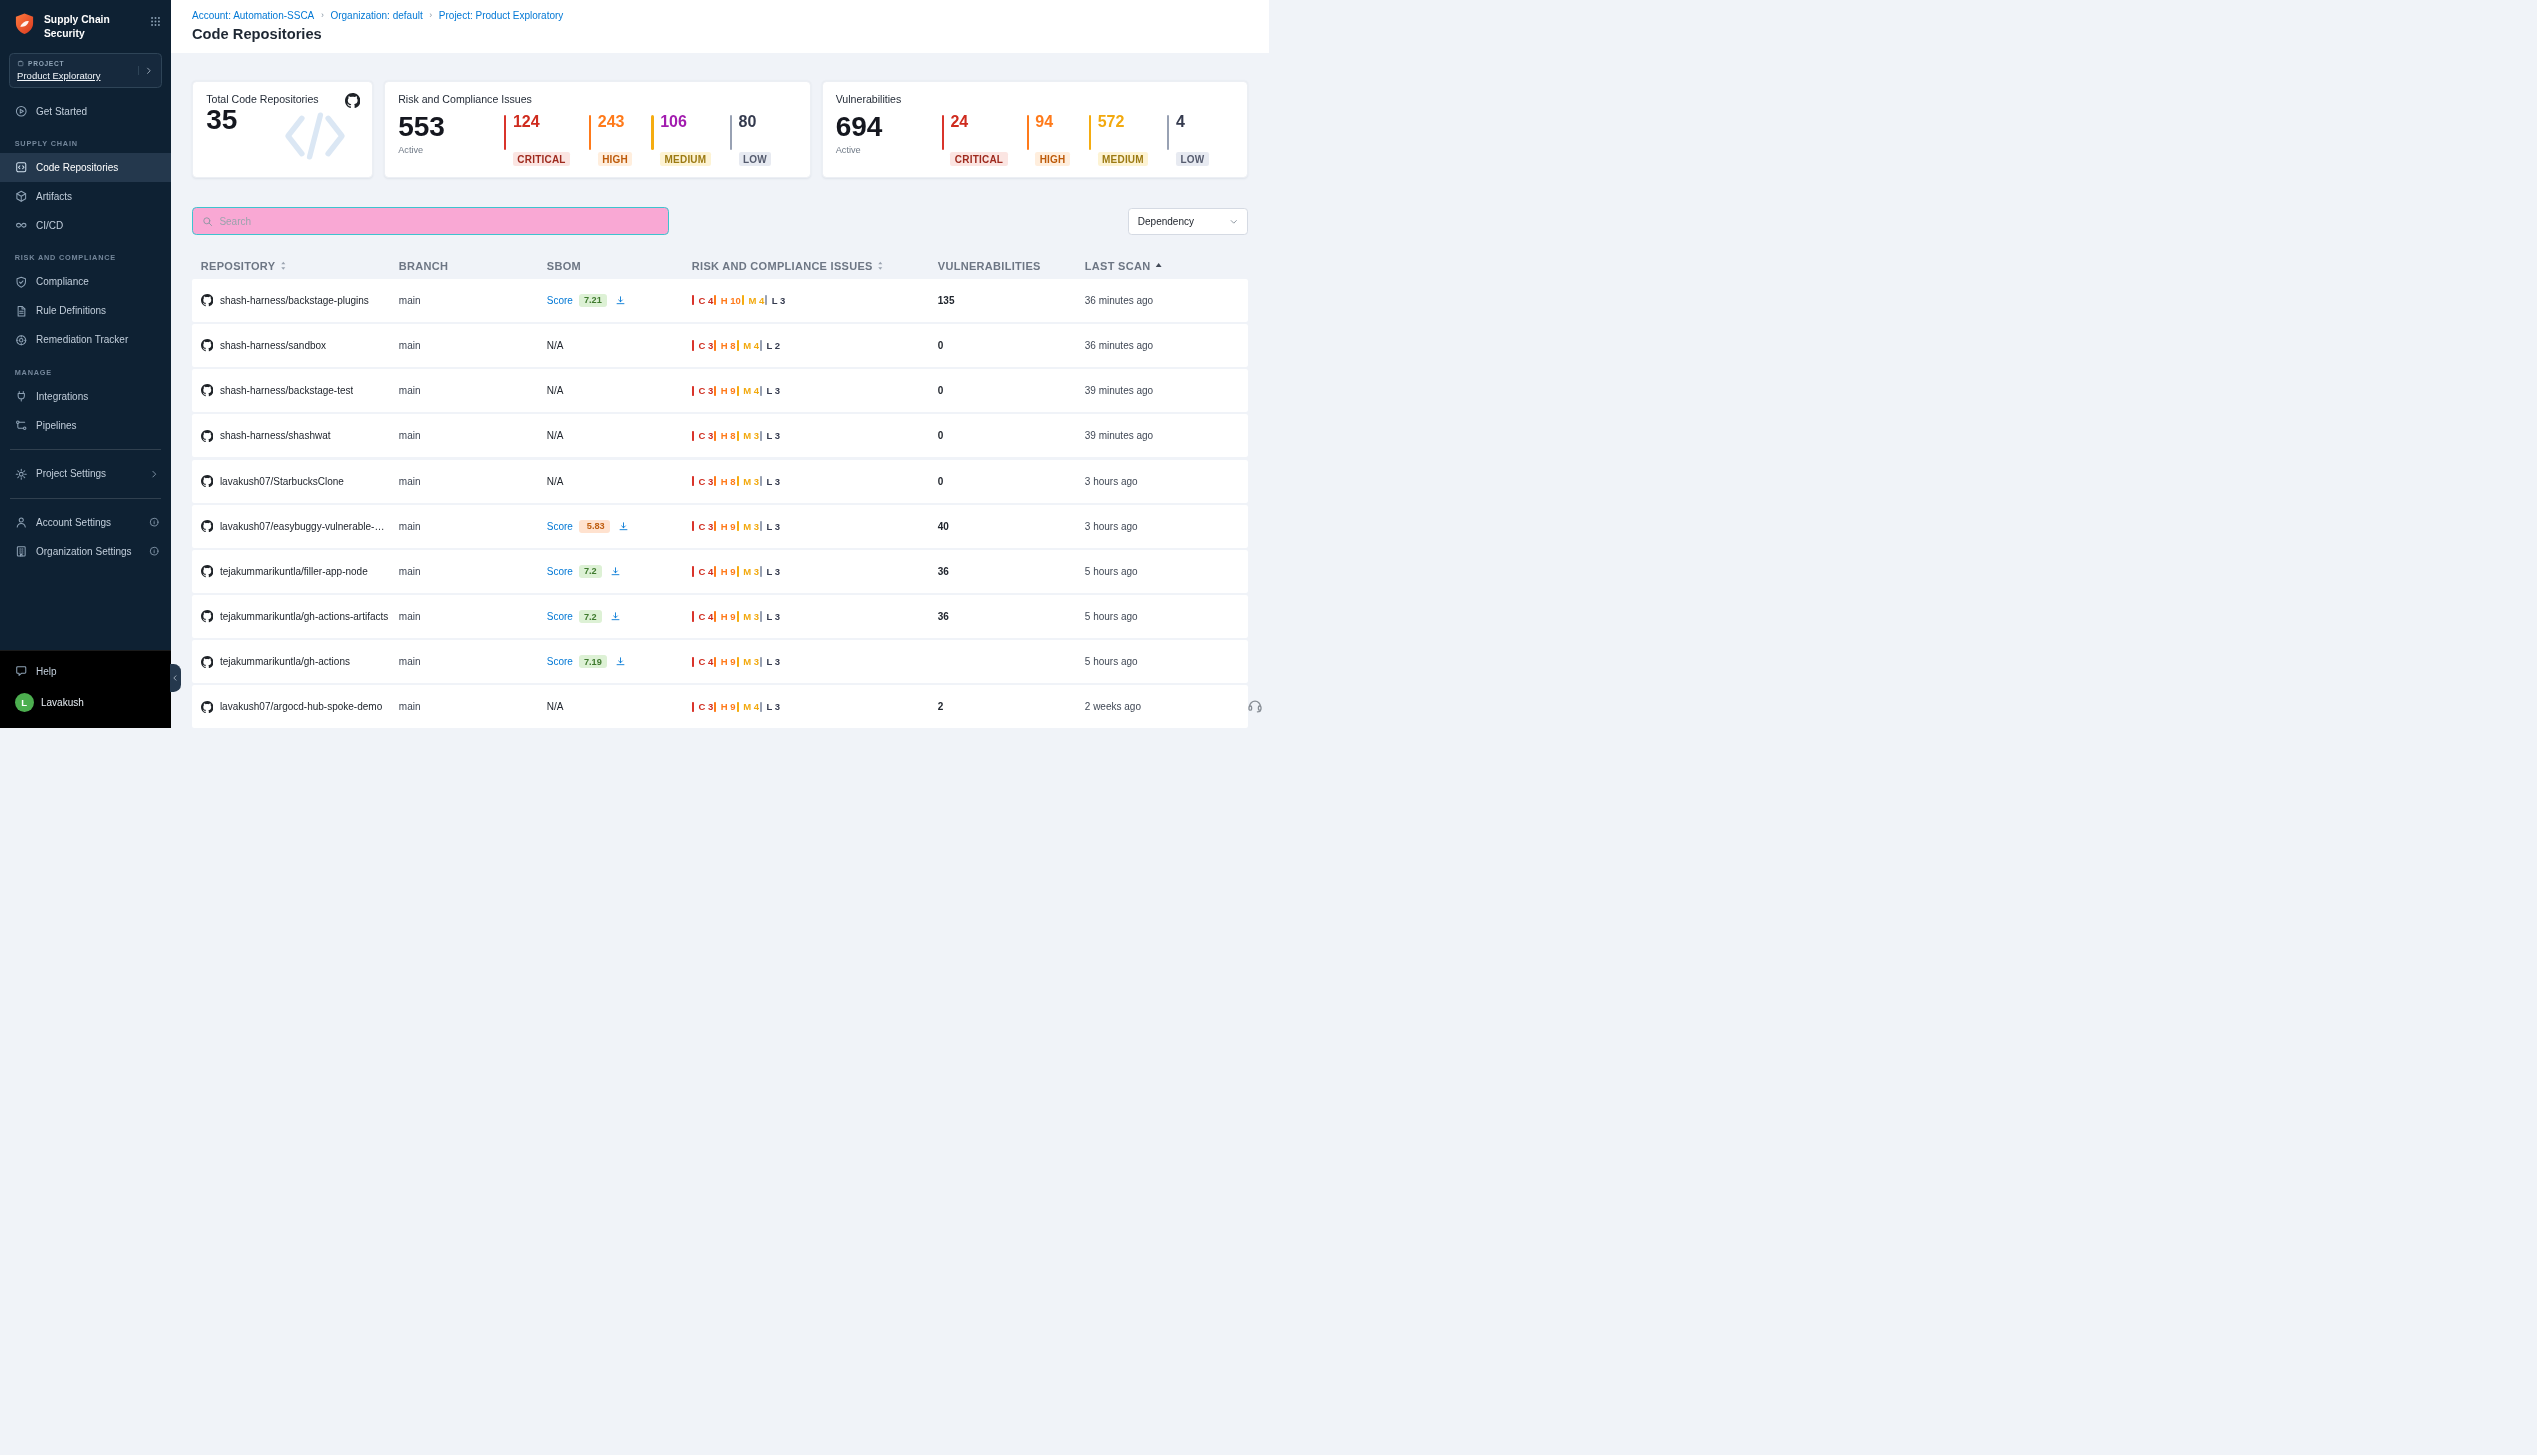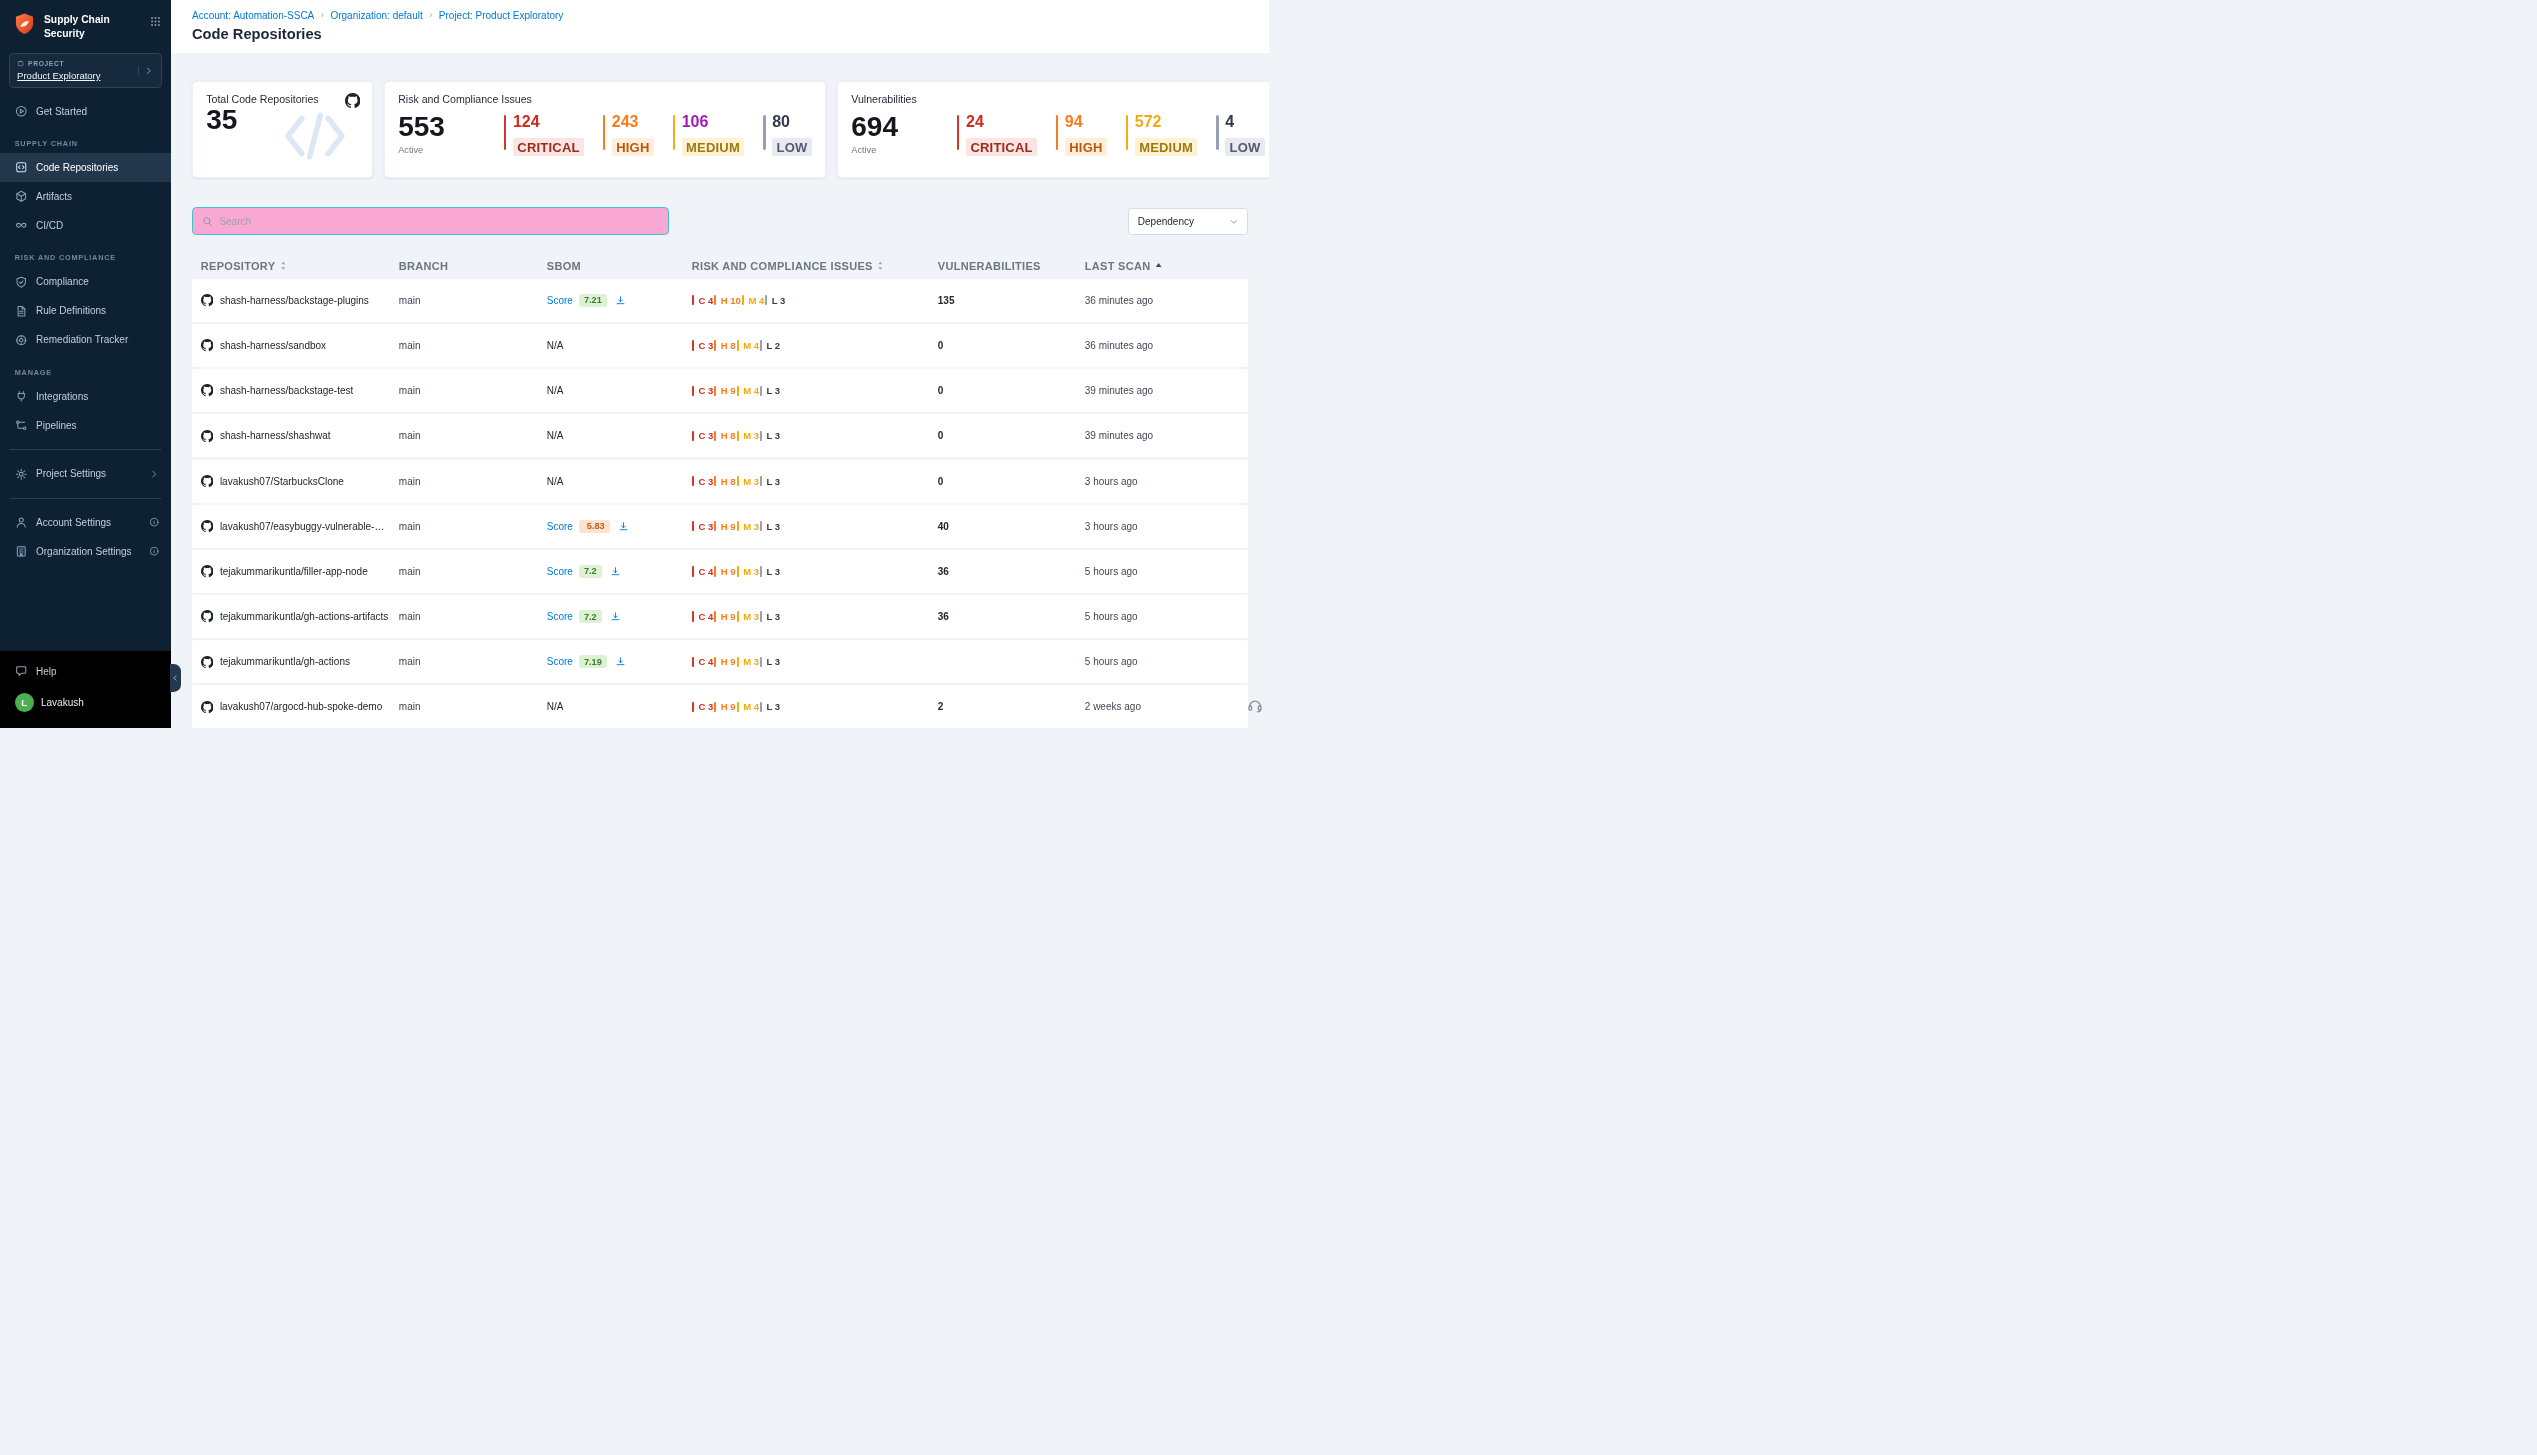--- a/index.html
+++ b/index.html
@@ -78,21 +78,21 @@
   .card-risk, .card-vulns { flex: 1; }
   .card-title { font-size: 10.6px; color: #1f2733; }
   .card-body { display: flex; margin-top: 6.6px; }
   .count-block { width: 106px; min-width: 106px; }
   .count { font-size: 28px; font-weight: 700; color: #15171f; line-height: 1.05; }
   .active-label { font-size: 9.2px; color: #707a87; margin-top: 3.7px; }
   .sev-row { display: flex; gap: 19px; padding-top: 1.5px; }
   .sev-group { display: flex; gap: 6.6px; }
   .sev-bar { width: 2.2px; height: 35px; border-radius: 1.5px; margin-top: 1.5px; }
   .sev-num { font-size: 16px; font-weight: 700; line-height: 1.1; }
-  .sev-badge { display: inline-block; margin-top: 7px; font-size: 13px; font-weight: 700; padding: 1.5px 4.4px; border-radius: 2.2px; letter-spacing: 0.2px; }
+  .sev-badge { display: inline-block; margin-top: 21px; font-size: 10px; font-weight: 700; padding: 1.5px 4.4px; border-radius: 2.2px; letter-spacing: 0.2px; }
   .gh-corner { position: absolute; top: 10.3px; right: 11.7px; color: #1f2328; }
   .gh-corner svg { width: 15.4px; height: 15.4px; }
   .code-watermark { position: absolute; right: 22px; top: 26.4px; pointer-events: none; }
 
   .toolbar { display: flex; align-items: center; justify-content: space-between; margin-top: 29px; }
   .search-box {
     width: 477px; height: 28px; background: #f9a8d4; border: 0.7px solid #3ec3cf; border-radius: 4.4px;
     display: flex; align-items: center; gap: 6.6px; padding: 0 8.8px;
   }
   .search-box .icon { color: #8a94a1; }

